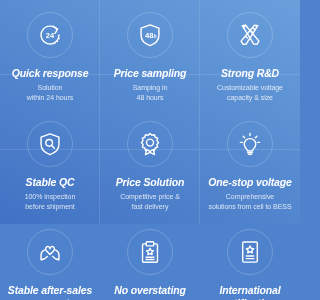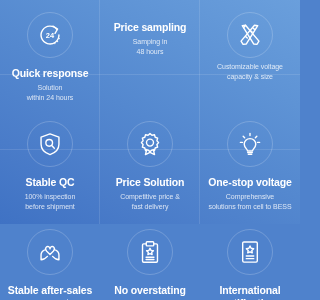--- a/index.html
+++ b/index.html
@@ -83,20 +83,21 @@
     vector-effect: non-scaling-stroke;
   }
   .cell-title {
     margin-top: 9px;
     font-size: 10.5px;
     font-weight: bold;
     color: #ffffff;
     line-height: 1.18;
     letter-spacing: -0.15px;
     white-space: pre-line;
+    font-style: italic;
   }
   .cell-desc {
     margin-top: 4px;
     font-size: 7px;
     font-weight: normal;
     color: rgba(255,255,255,0.80);
     line-height: 1.38;
     white-space: pre-line;
     letter-spacing: -0.05px;
   }
@@ -116,36 +117,44 @@
         <circle cx="22.0" cy="26.6" r="0.85" fill="#ffffff" stroke="none"></circle>
         <text x="16" y="20.2" font-family="Liberation Sans, sans-serif" font-size="9.2" font-weight="bold" fill="#ffffff" stroke="none" text-anchor="middle">24</text>
       </svg>
     </div>
     <div class="cell-title">Quick response</div>
     <div class="cell-desc">Solution
 within 24 hours</div>
   </div>
 
   <div class="cell">
+    <div class="icon-ring">
+      <svg viewBox="0 0 32 32" fill="none" stroke="#ffffff" stroke-width="1.4" stroke-linejoin="round">
+        <path d="M16 3.6 L27 7.6 V16.2 C27 22.4 22.4 26.8 16 29 C9.6 26.8 5 22.4 5 16.2 V7.6 Z"></path>
+        <text x="15.2" y="19.6" font-family="Liberation Sans, sans-serif" font-size="9.4" font-weight="bold" fill="#ffffff" stroke="none" text-anchor="middle">48</text>
+        <text x="22.4" y="19.8" font-family="Liberation Sans, sans-serif" font-size="5.6" font-weight="bold" fill="#ffffff" stroke="none" text-anchor="middle">h</text>
+      </svg>
+    </div>
     <div class="cell-title">Price sampling</div>
     <div class="cell-desc">Samping in
 48 hours</div>
   </div>
 
   <div class="cell">
     <div class="icon-ring">
       <svg viewBox="0 0 32 32" fill="none" stroke="#ffffff" stroke-width="1.4" stroke-linejoin="round" stroke-linecap="round">
         <path d="M6.5 4.5 L10.5 4.0 L27.0 23.5 L24.5 27.5 L20.5 27.0 Z"></path>
         <path d="M10.5 4.0 L8.3 7.0"></path>
         <path d="M25.5 4.5 L21.5 4.0 L5.0 23.5 L7.5 27.5 L11.5 27.0 Z"></path>
         <path d="M19.6 7.4 L21.6 9.1"></path>
         <path d="M16.7 10.8 L18.7 12.5"></path>
         <path d="M10.7 18.0 L12.7 19.7"></path>
       </svg>
     </div>
+    <div class="cell-title">Strong R&amp;D</div>
     <div class="cell-desc">Customizable voltage
 capacity &amp; size</div>
   </div>
 
   <div class="cell">
     <div class="icon-ring">
       <svg viewBox="0 0 32 32" fill="none" stroke="#ffffff" stroke-width="1.4" stroke-linejoin="round" stroke-linecap="round">
         <path d="M16 3.6 L27 7.6 V16.2 C27 22.4 22.4 26.8 16 29 C9.6 26.8 5 22.4 5 16.2 V7.6 Z"></path>
         <circle cx="15.0" cy="14.6" r="4.1"></circle>
         <path d="M18.1 17.8 L21.3 21.2"></path>

